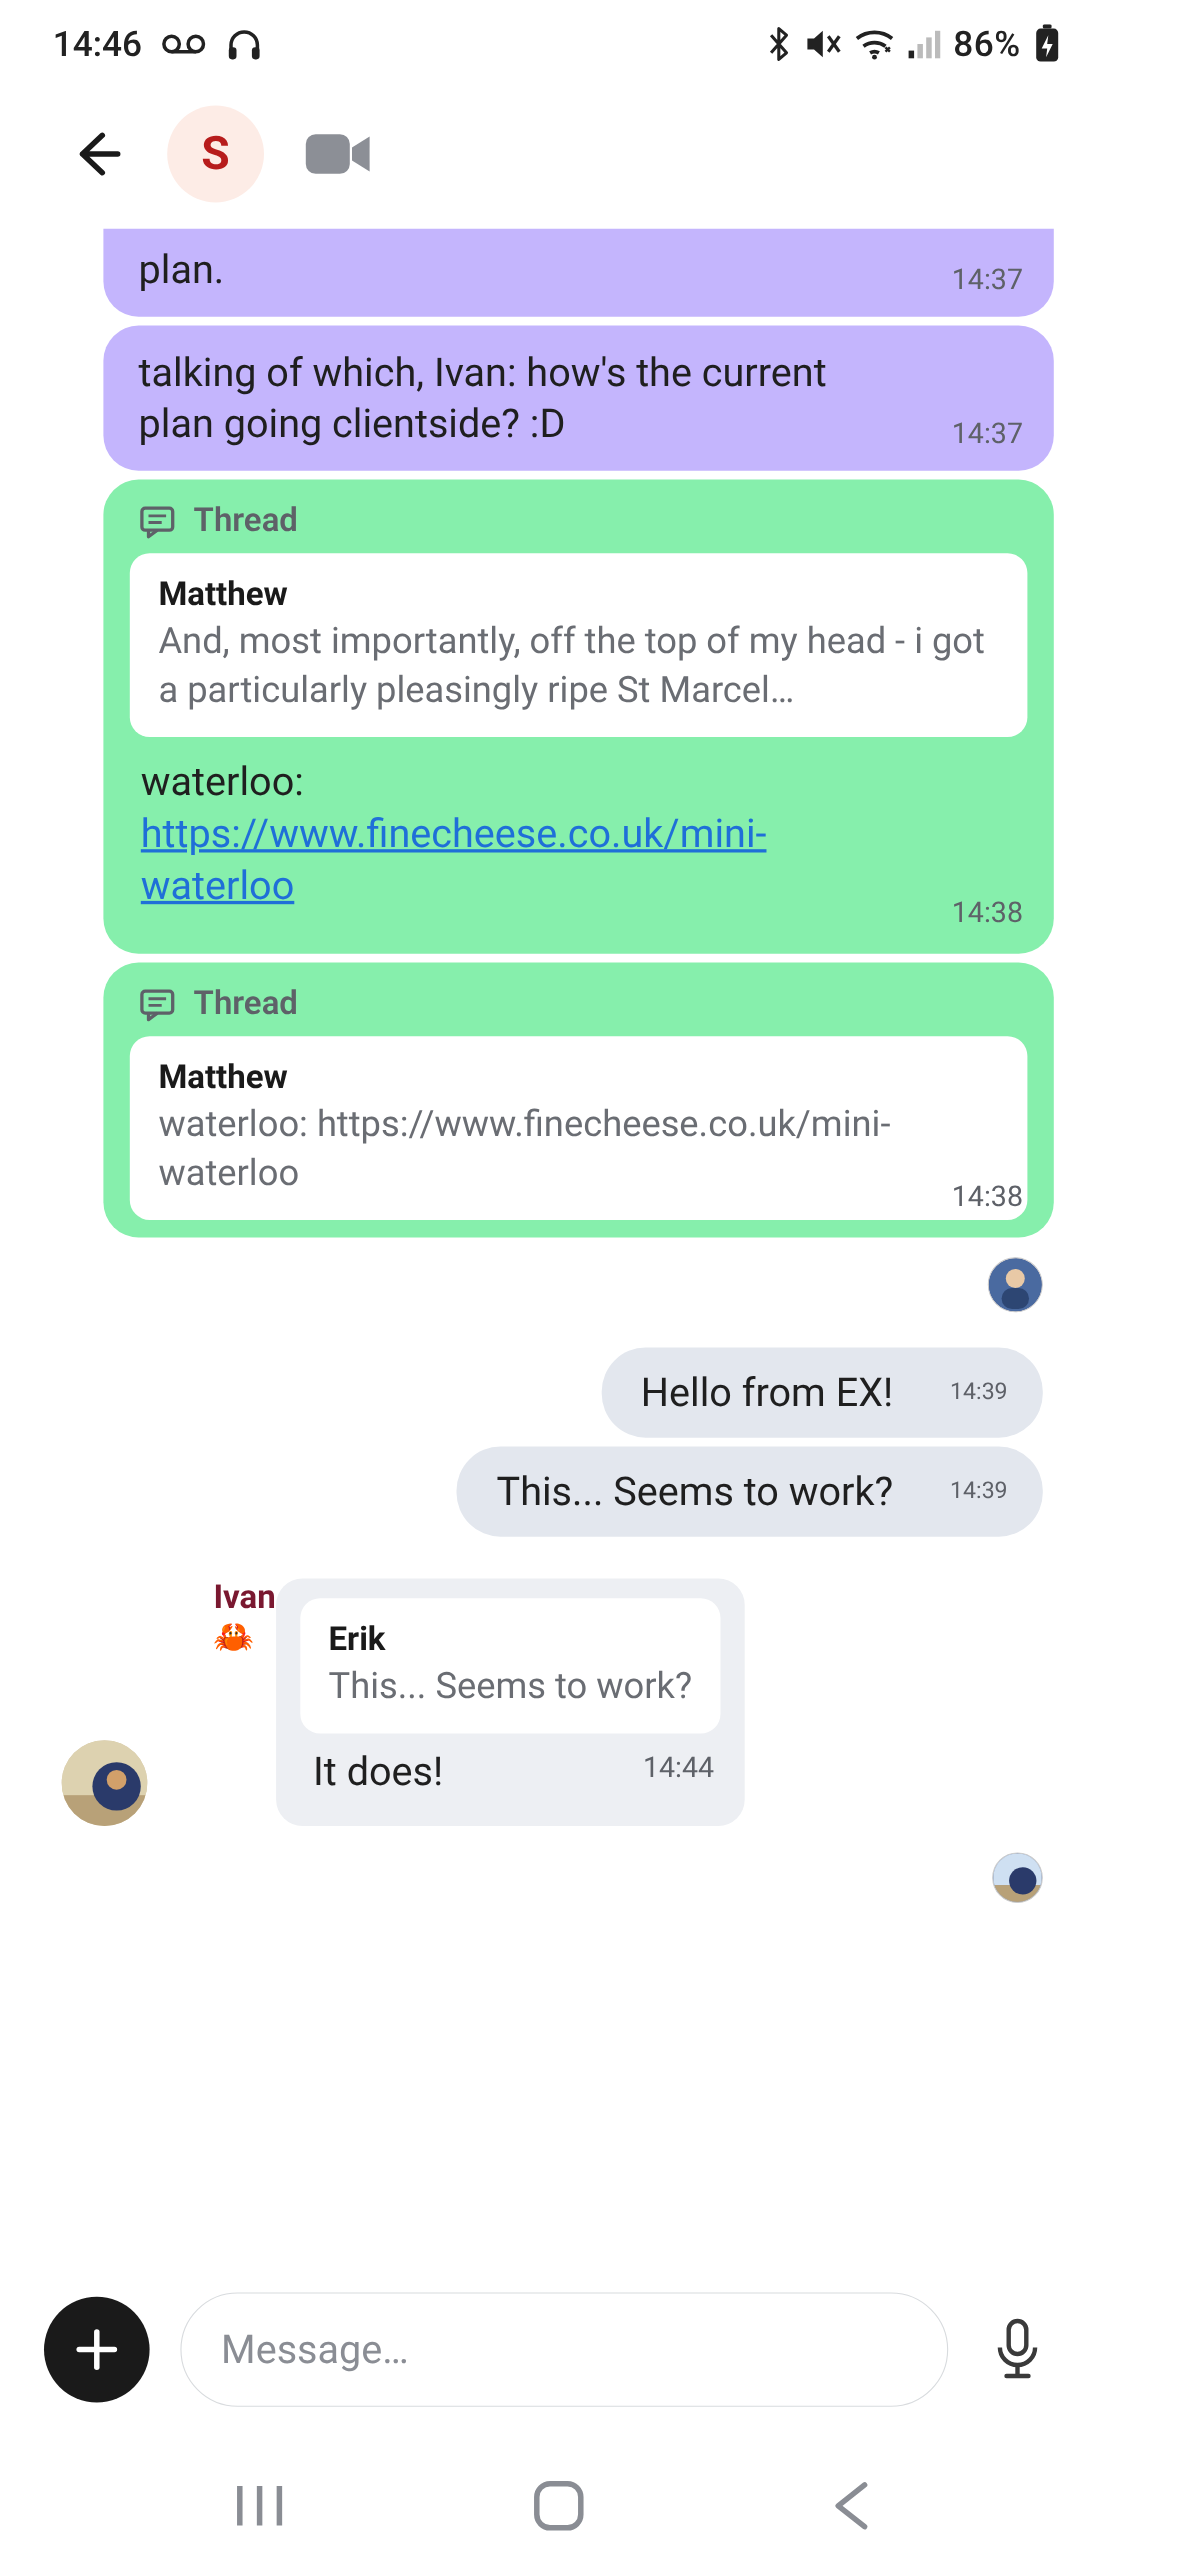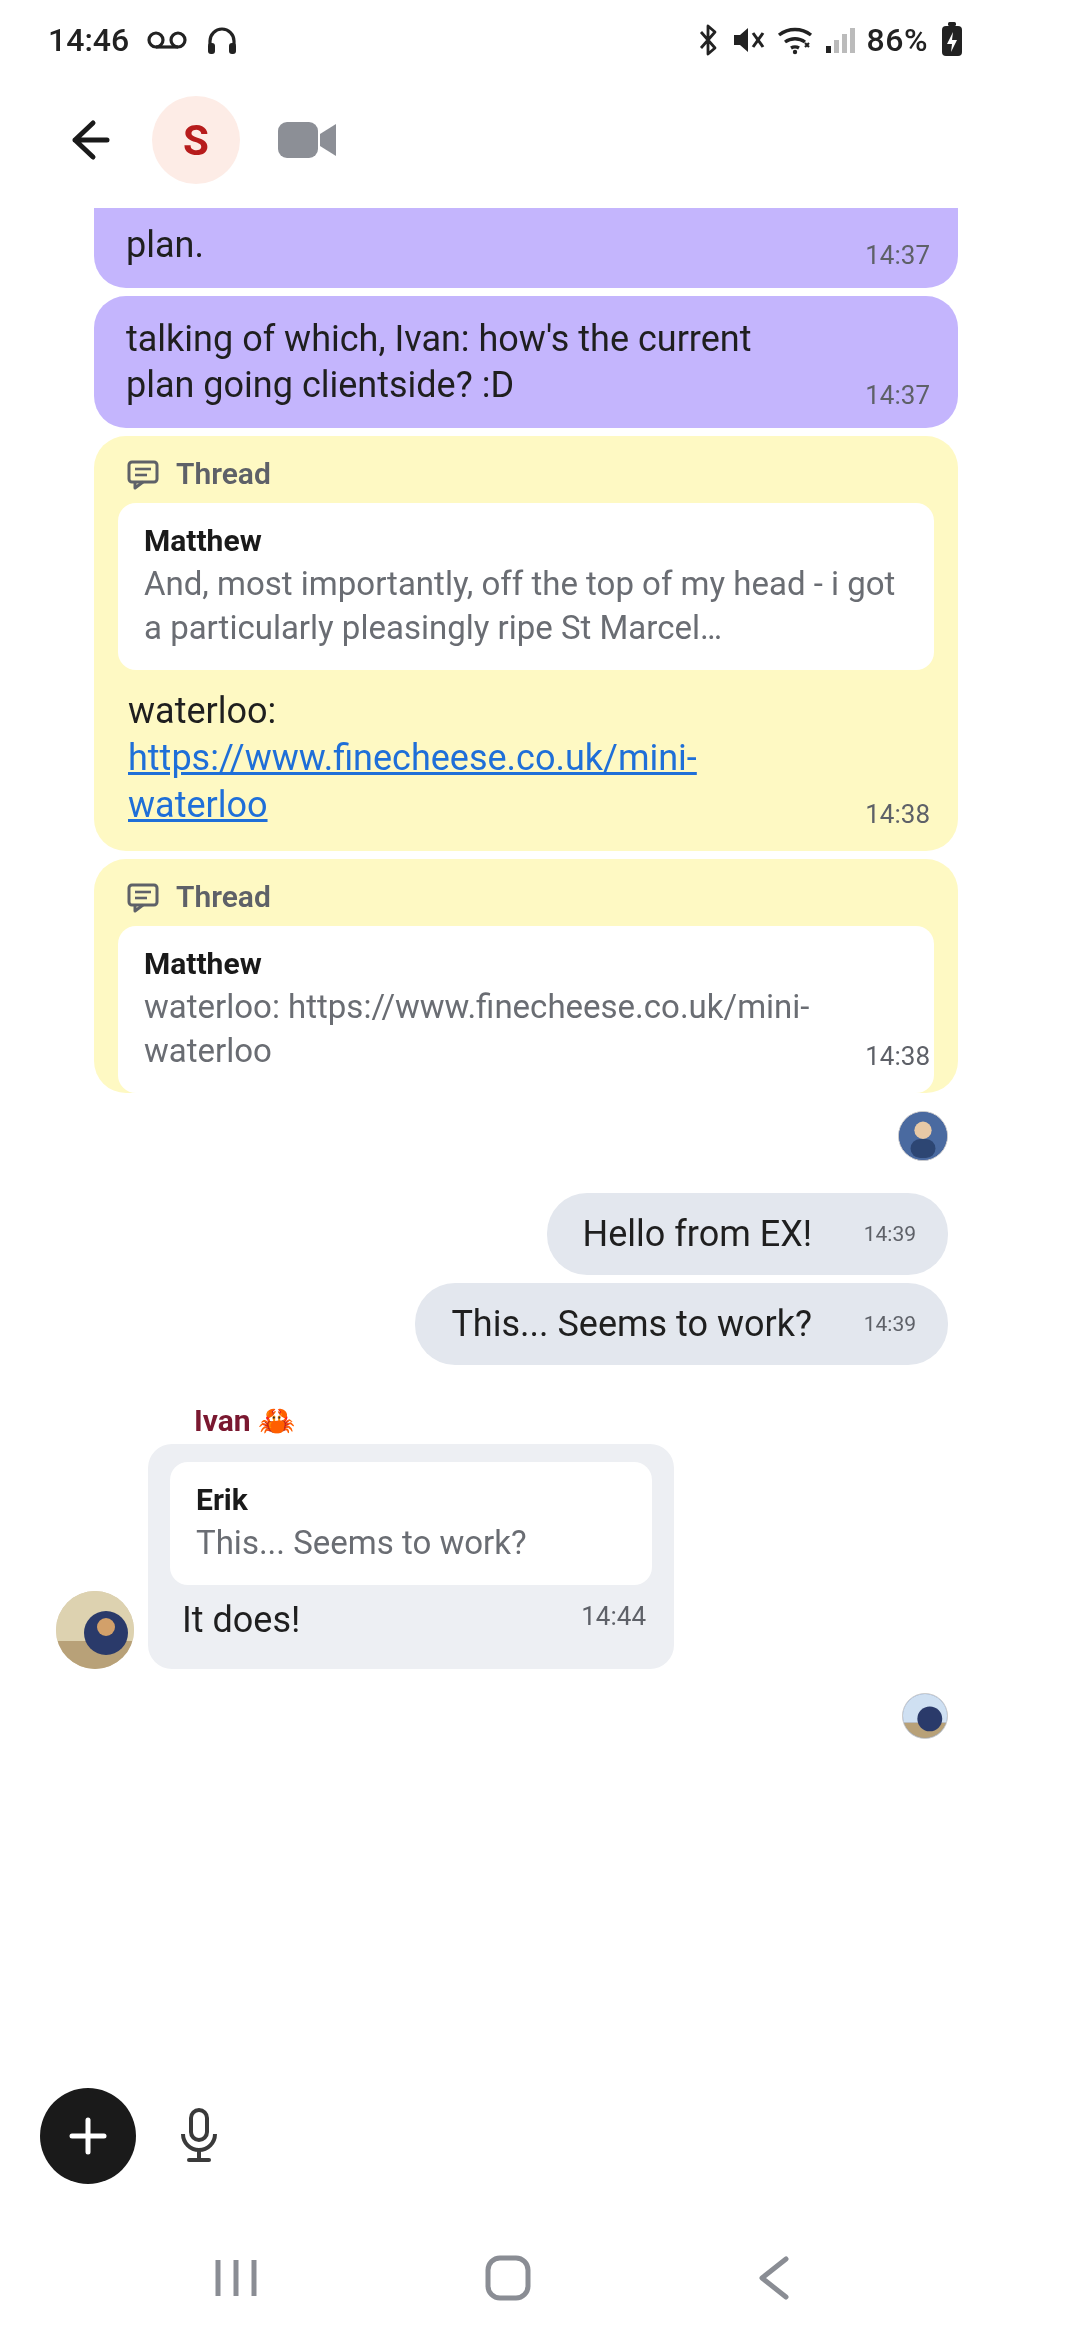--- a/index.html
+++ b/index.html
@@ -21,21 +21,21 @@
   .video-btn { width: 80px; height: 60px; display: flex; align-items: center; justify-content: center; }
 
   
   .messages { flex: 1; overflow: hidden; padding-top: 8px; }
 
   .bubble-in { background: #c4b5fd; border-radius: 32px; margin: 4px 46px 8px 94px; padding: 0; position: relative; }
   .bubble-in .content { padding: 20px 130px 20px 32px; font-size: 36px; line-height: 46px; color: #1f1f1f; }
   .bubble-in.first-cut .content { padding-top: 14px; }
   .bubble-time { position: absolute; right: 28px; bottom: 18px; font-size: 26px; color: #5e6168; }
 
-  .thread-block { background: #fef9c3; border-radius: 32px; margin: 4px 46px 8px 94px; padding: 20px 0 0 0; position: relative; }
+  .thread-block { background: #86efac; border-radius: 32px; margin: 4px 46px 8px 94px; padding: 20px 0 16px 0; position: relative; }
   .thread-head { display: flex; align-items: center; gap: 16px; padding: 0 32px 12px 32px; color: #5e6168; font-size: 30px; font-weight: 600; }
   .quote-card { background: #fff; border-radius: 18px; margin: 0 24px; padding: 20px 26px; }
   .quote-card .qname { font-size: 30px; font-weight: 700; color: #1a1a1a; margin-bottom: 4px; }
   .quote-card .qtext { font-size: 33px; line-height: 44px; color: #6a6d73; white-space: nowrap; overflow: hidden; text-overflow: ellipsis; }
   .quote-card .qtext.wrap { white-space: normal; overflow: visible; }
   .thread-body { padding: 18px 130px 22px 34px; font-size: 36px; line-height: 47px; color: #1f1f1f; position: relative; word-break: break-word; }
   .thread-block .bubble-time { bottom: 22px; }
   a.link { color: #1f6fd8; text-decoration: underline; }
 
   .read-marker { display: flex; justify-content: flex-end; padding: 0 56px 32px 0; }
@@ -44,21 +44,21 @@
   .marker-avatar svg { width: 100%; height: 100%; }
 
   .out-row { display: flex; justify-content: flex-end; padding: 0 56px 8px 0; }
   .bubble-out { background: #e3e7ee; border-radius: 40px; padding: 18px 36px 18px 36px; max-width: 700px; position: relative; }
   .bubble-out .out-text { font-size: 36px; line-height: 46px; color: #1f1f1f; display: inline-block; padding-right: 100px; }
   .bubble-out .out-time { position: absolute; right: 32px; top: 50%; transform: translateY(-50%); font-size: 21px; color: #5e6168; }
 
   .sender-row { display: flex; align-items: flex-end; gap: 14px; margin: 30px 0 8px 56px; }
   .sender-avatar { width: 78px; height: 78px; border-radius: 50%; background: #d6c8a9; overflow: hidden; flex-shrink: 0; }
   .sender-avatar svg { width:100%; height:100%; }
-  .sender-stack { display: flex; flex-direction: column; }
+  .sender-stack { display: flex; flex-direction: row; }
   .sender-name { font-size: 30px; font-weight: 700; color: #7a1830; margin-left: 46px; margin-bottom: 6px; }
   .reply-bubble { background: #edeff3; border-radius: 24px; margin-right: 330px; padding: 18px 0 18px 0; position: relative; }
   .reply-bubble .quote-card { margin: 0 22px; }
   .reply-bubble .reply-body { padding: 14px 150px 10px 34px; font-size: 36px; color: #1f1f1f; }
   .reply-bubble .bubble-time { bottom: 38px; }
 
   
   .composer { height: 168px; display: flex; align-items: center; padding: 0 44px 0 40px; gap: 28px; }
   .plus-btn { width: 96px; height: 96px; border-radius: 50%; background: #1a1a1a; display: flex; align-items: center; justify-content: center; }
   .compose-input { flex: 1; height: 104px; border: 1.8px solid #d8dbde; border-radius: 52px; display: flex; align-items: center; padding: 0 36px; font-size: 36px; color: #8a8d94; background: #fff; }
@@ -261,20 +261,23 @@
 
   </div>
 
   <div class="composer">
     <div class="plus-btn">
       <svg width="42" height="42" viewBox="0 0 42 42">
           <line x1="21" y1="5" x2="21" y2="37" stroke="#fff" stroke-width="5" stroke-linecap="round"></line>
           <line x1="5" y1="21" x2="37" y2="21" stroke="#fff" stroke-width="5" stroke-linecap="round"></line>
         </svg>
     </div>
+    <div class="compose-input">
+      <span>Message…</span>
+    </div>
     <div class="mic-btn">
       <svg width="48" height="60" viewBox="0 0 48 60">
           <rect x="16" y="4" width="16" height="30" rx="8" fill="none" stroke="#3a3a3a" stroke-width="4"></rect>
           <path d="M8 28a16 16 0 0 0 32 0" fill="none" stroke="#3a3a3a" stroke-width="4"></path>
           <line x1="24" y1="44" x2="24" y2="54" stroke="#3a3a3a" stroke-width="4"></line>
           <line x1="14" y1="54" x2="34" y2="54" stroke="#3a3a3a" stroke-width="4" stroke-linecap="round"></line>
         </svg>
     </div>
   </div>
 

